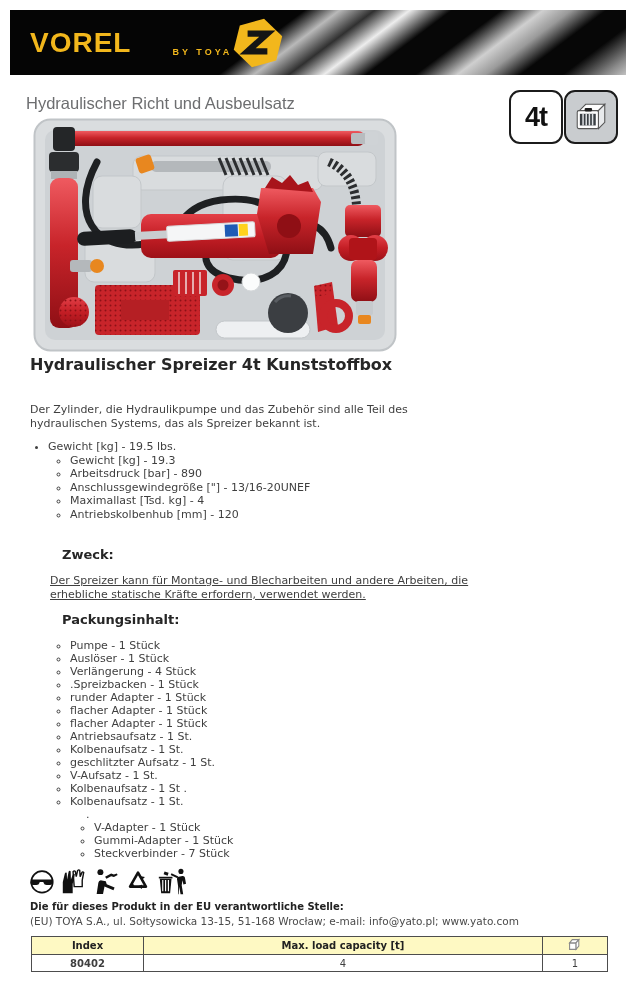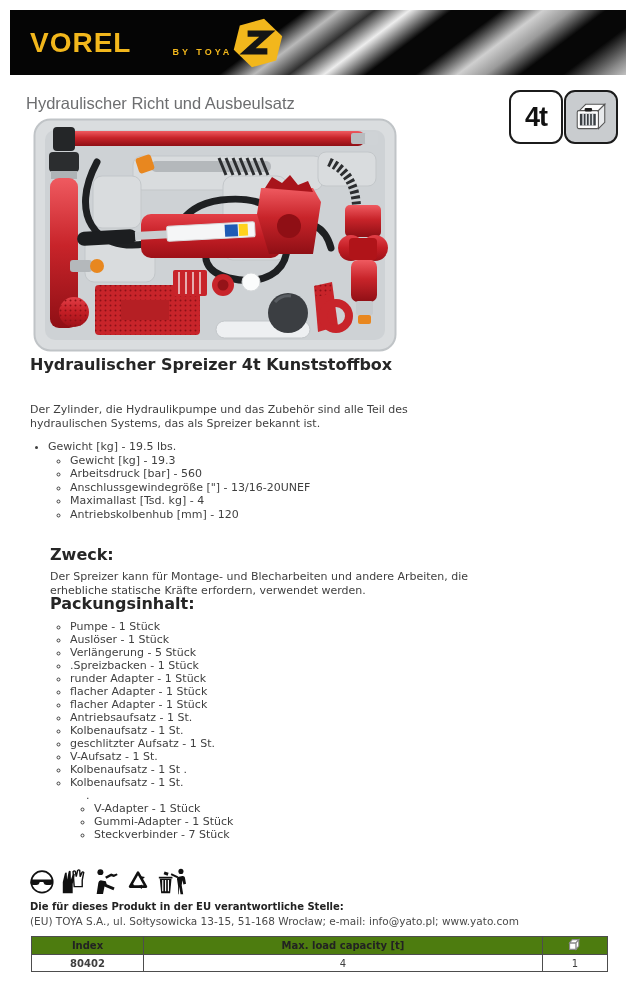--- a/index.html
+++ b/index.html
@@ -31,39 +31,39 @@
 
   
   .copy{position:absolute;left:30px;top:355px;width:576px;font-size:11px;}
   .copy h2{margin:2px 0 0 0;font-size:16px;font-weight:700;color:#262626;line-height:15px;}
   .desc{margin:31px 0 0 0;width:385px;line-height:13.5px;}
   ul.specs{margin:10px 0 0 18px;padding:0;list-style:disc;}
   ul.specs>li{line-height:13.5px;}
   ul.specs-sub{margin:0 0 5px 22px;padding:0;list-style:circle;}
   ul.specs-sub li{line-height:13.5px;}
   .section{margin:27px 0 0 20px;}
-  .section h3{margin:0;font-size:16px;font-weight:700;color:#262626;line-height:14px;}
-  .zweck-text{margin:8px 16px 0 0;width:420px;line-height:13.5px;}
+  .section h3{margin:12px;font-size:13px;font-weight:700;color:#262626;line-height:14px;}
+  .zweck-text{margin:8px 16px 0 0;width:420px;line-height:13.5px;text-decoration:underline;}
   .packung{margin-top:13px;}
   ul.contents{margin:9px 0 0 20px;padding:0;list-style:circle;}
   ul.contents li{line-height:13px;}
   ul.contents-b{margin-top:0;margin-left:44px;}
   .orphan-dot{margin-left:36px;line-height:13px;}
 
   
   .safety-icons{position:absolute;left:28px;top:862px;display:flex;align-items:flex-end;gap:4px;height:34px;}
   .safety-icons span{display:inline-flex;}
   .resp-label{position:absolute;left:30px;top:901px;margin:0;font-size:10px;font-weight:700;color:#222;}
   .address{position:absolute;left:30px;top:915px;margin:0;font-size:10.5px;color:#4a4a4a;}
 
   table.spec-table{position:absolute;left:31px;top:936px;width:573px;border-collapse:collapse;
                    font-size:10px;table-layout:fixed;}
   table.spec-table th,table.spec-table td{border:1px solid #4d4d4d;text-align:center;
                    padding:0;height:16px;vertical-align:middle;}
-  table.spec-table thead th{background:#4d7c0f;font-weight:700;color:#222;height:17px;}
+  table.spec-table thead th{background:#fef9c3;font-weight:700;color:#222;height:17px;}
   .col-index{width:111px;} .col-cap{width:398px;} .col-qty{width:64px;}
   td.b{font-weight:700;}
 </style>
 </head>
 <body>
 
 <div class="page">
 
   <header class="banner">
     <svg class="banner-bg" width="616" height="65" viewBox="0 0 616 65" preserveAspectRatio="none">
@@ -206,36 +206,36 @@
 
   <div class="copy">
     <h2>Hydraulischer Spreizer 4t Kunststoffbox</h2>
     <p class="desc">Der Zylinder, die Hydraulikpumpe und das Zubehör sind alle Teil des hydraulischen Systems, das als Spreizer bekannt ist.</p>
 
     <ul class="specs">
       <li>
         <span>Gewicht [kg] - 19.5 lbs.</span>
         <ul class="specs-sub">
             <li>Gewicht [kg] - 19.3</li>
-            <li>Arbeitsdruck [bar] - 560</li>
+            <li>Arbeitsdruck [bar] - 890</li>
             <li>Anschlussgewindegröße ["] - 13/16-20UNEF</li>
             <li>Maximallast [Tsd. kg] - 4</li>
             <li>Antriebskolbenhub [mm] - 120</li>
           </ul>
       </li>
     </ul>
 
     <div class="section">
       <h3>Zweck:</h3>
       <p class="zweck-text">Der Spreizer kann für Montage- und Blecharbeiten und andere Arbeiten, die erhebliche statische Kräfte erfordern, verwendet werden.</p>
       <h3 class="packung">Packungsinhalt:</h3>
       <ul class="contents">
           <li>Pumpe - 1 Stück</li>
           <li>Auslöser - 1 Stück</li>
-          <li>Verlängerung - 5 Stück</li>
+          <li>Verlängerung - 4 Stück</li>
           <li>.Spreizbacken - 1 Stück</li>
           <li>runder Adapter - 1 Stück</li>
           <li>flacher Adapter - 1 Stück</li>
           <li>flacher Adapter - 1 Stück</li>
           <li>Antriebsaufsatz - 1 St.</li>
           <li>Kolbenaufsatz - 1 St.</li>
           <li>geschlitzter Aufsatz - 1 St.</li>
           <li>V-Aufsatz - 1 St.</li>
           <li>Kolbenaufsatz - 1 St .</li>
           <li>Kolbenaufsatz - 1 St.</li>

